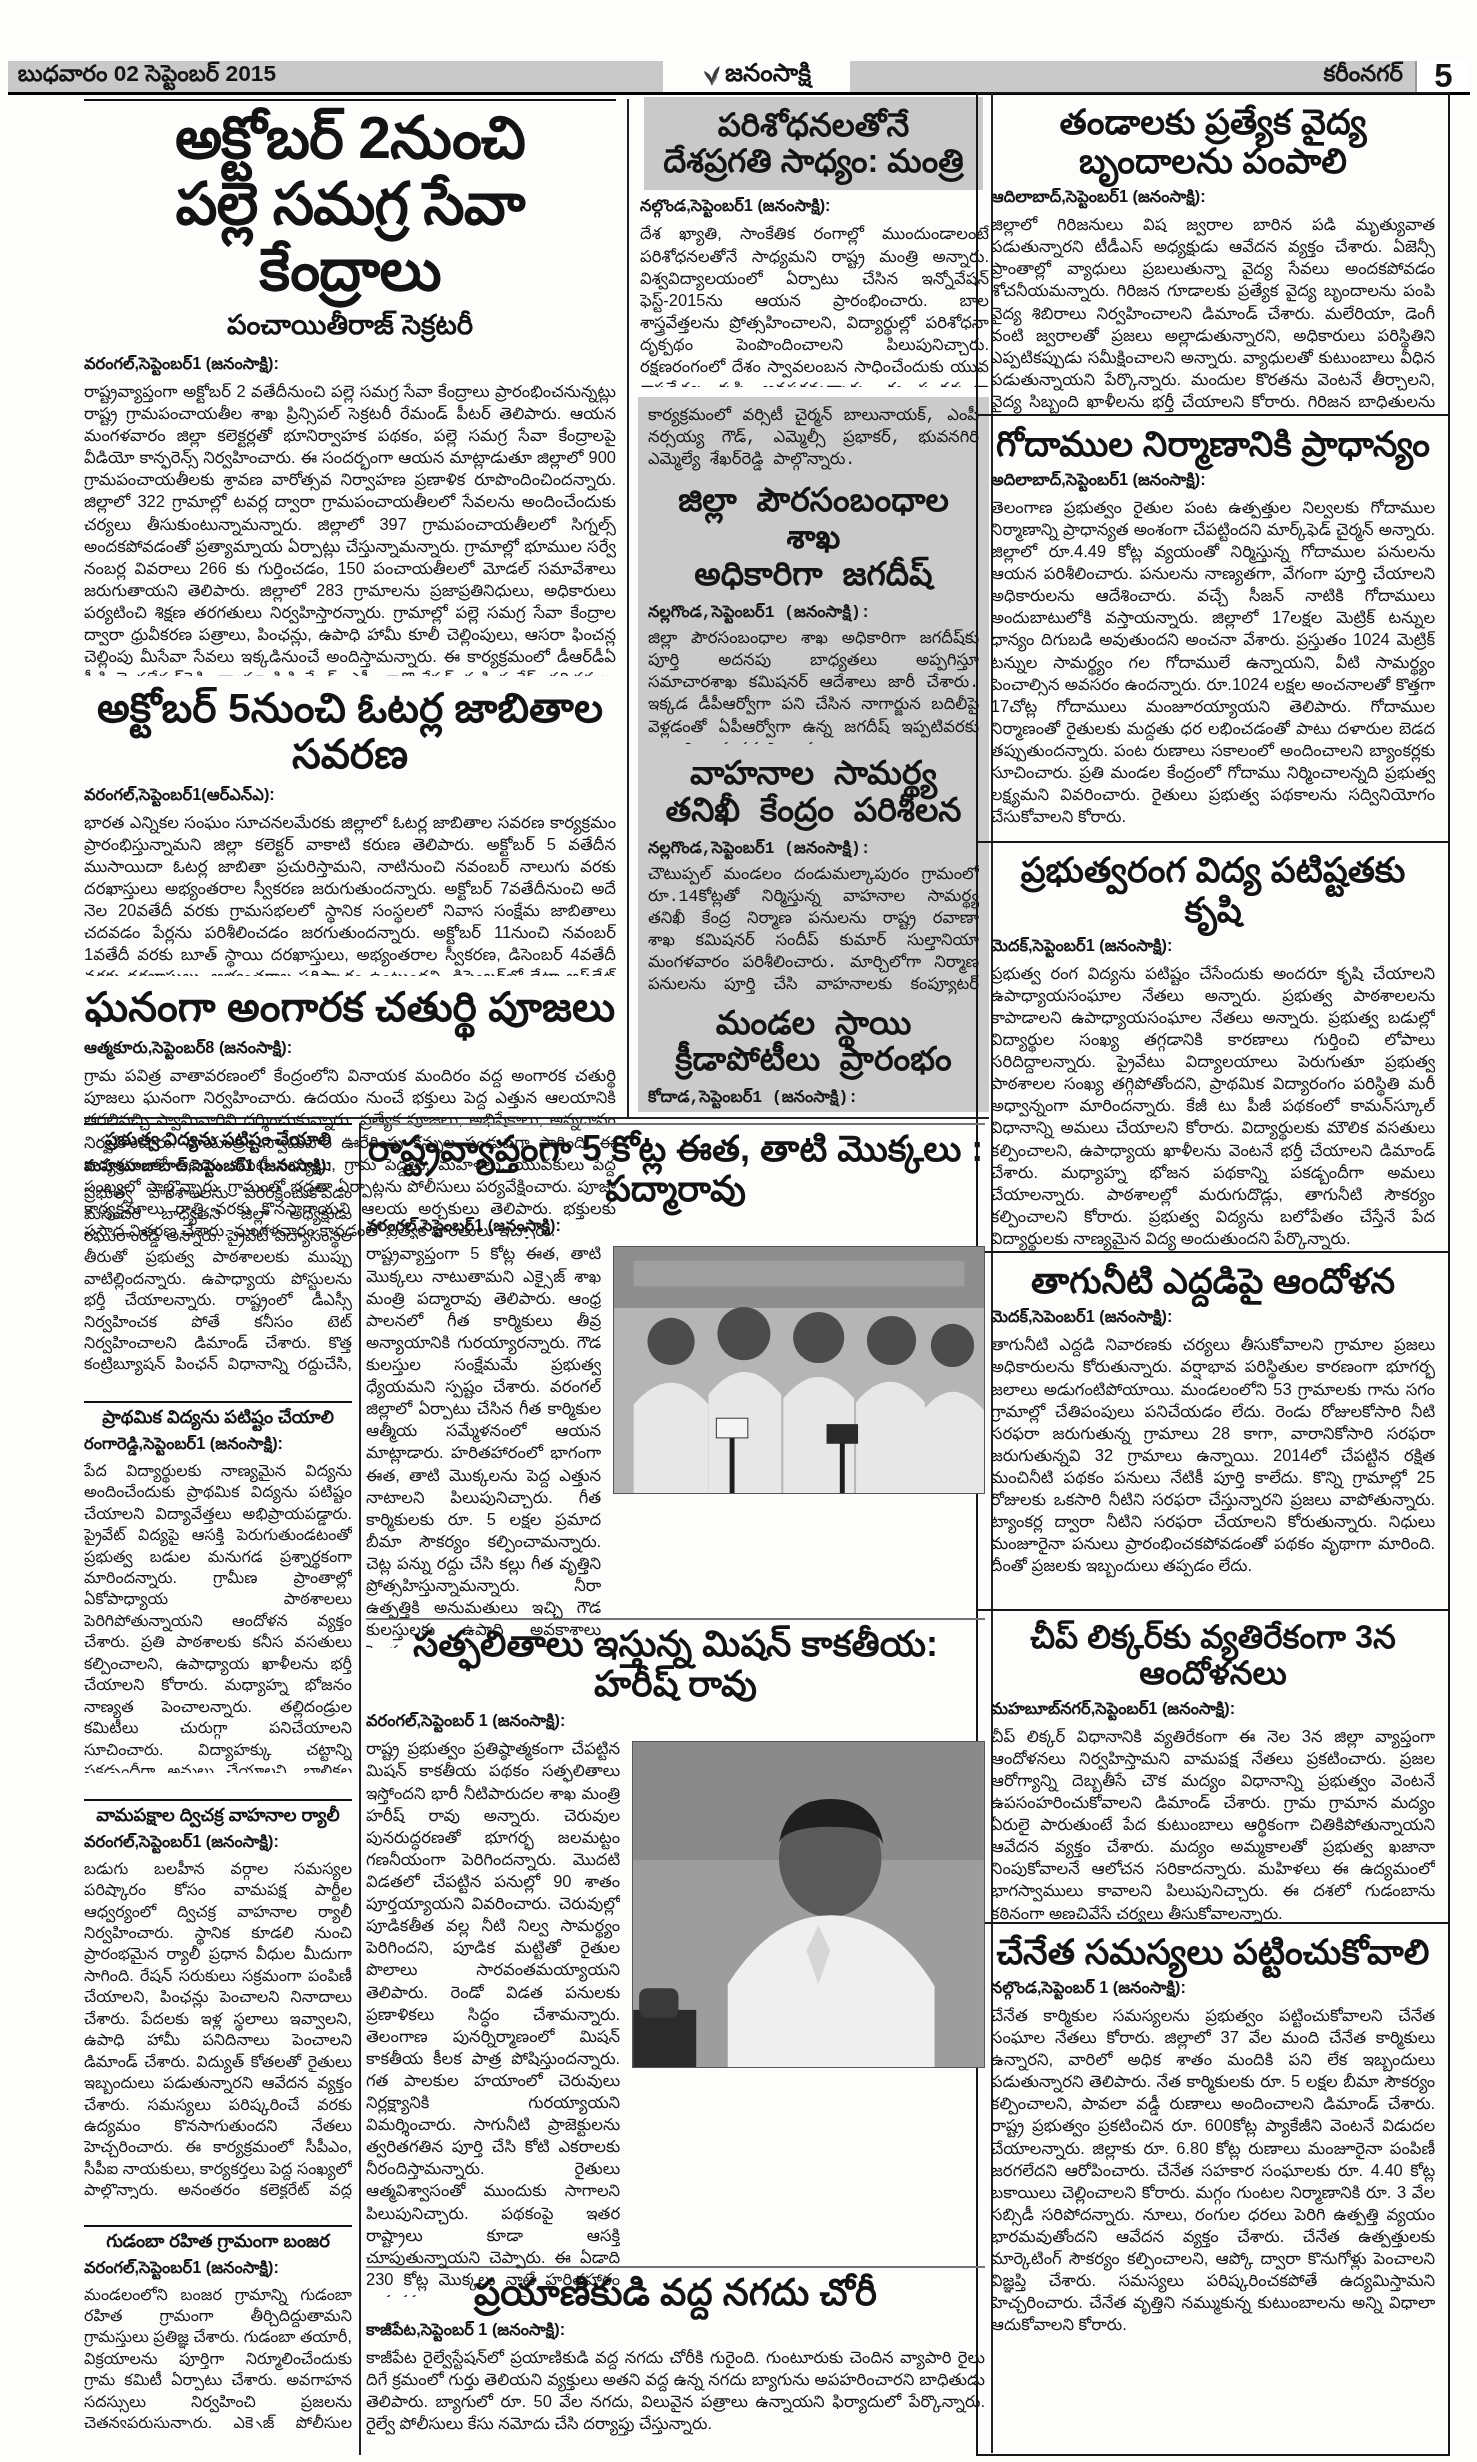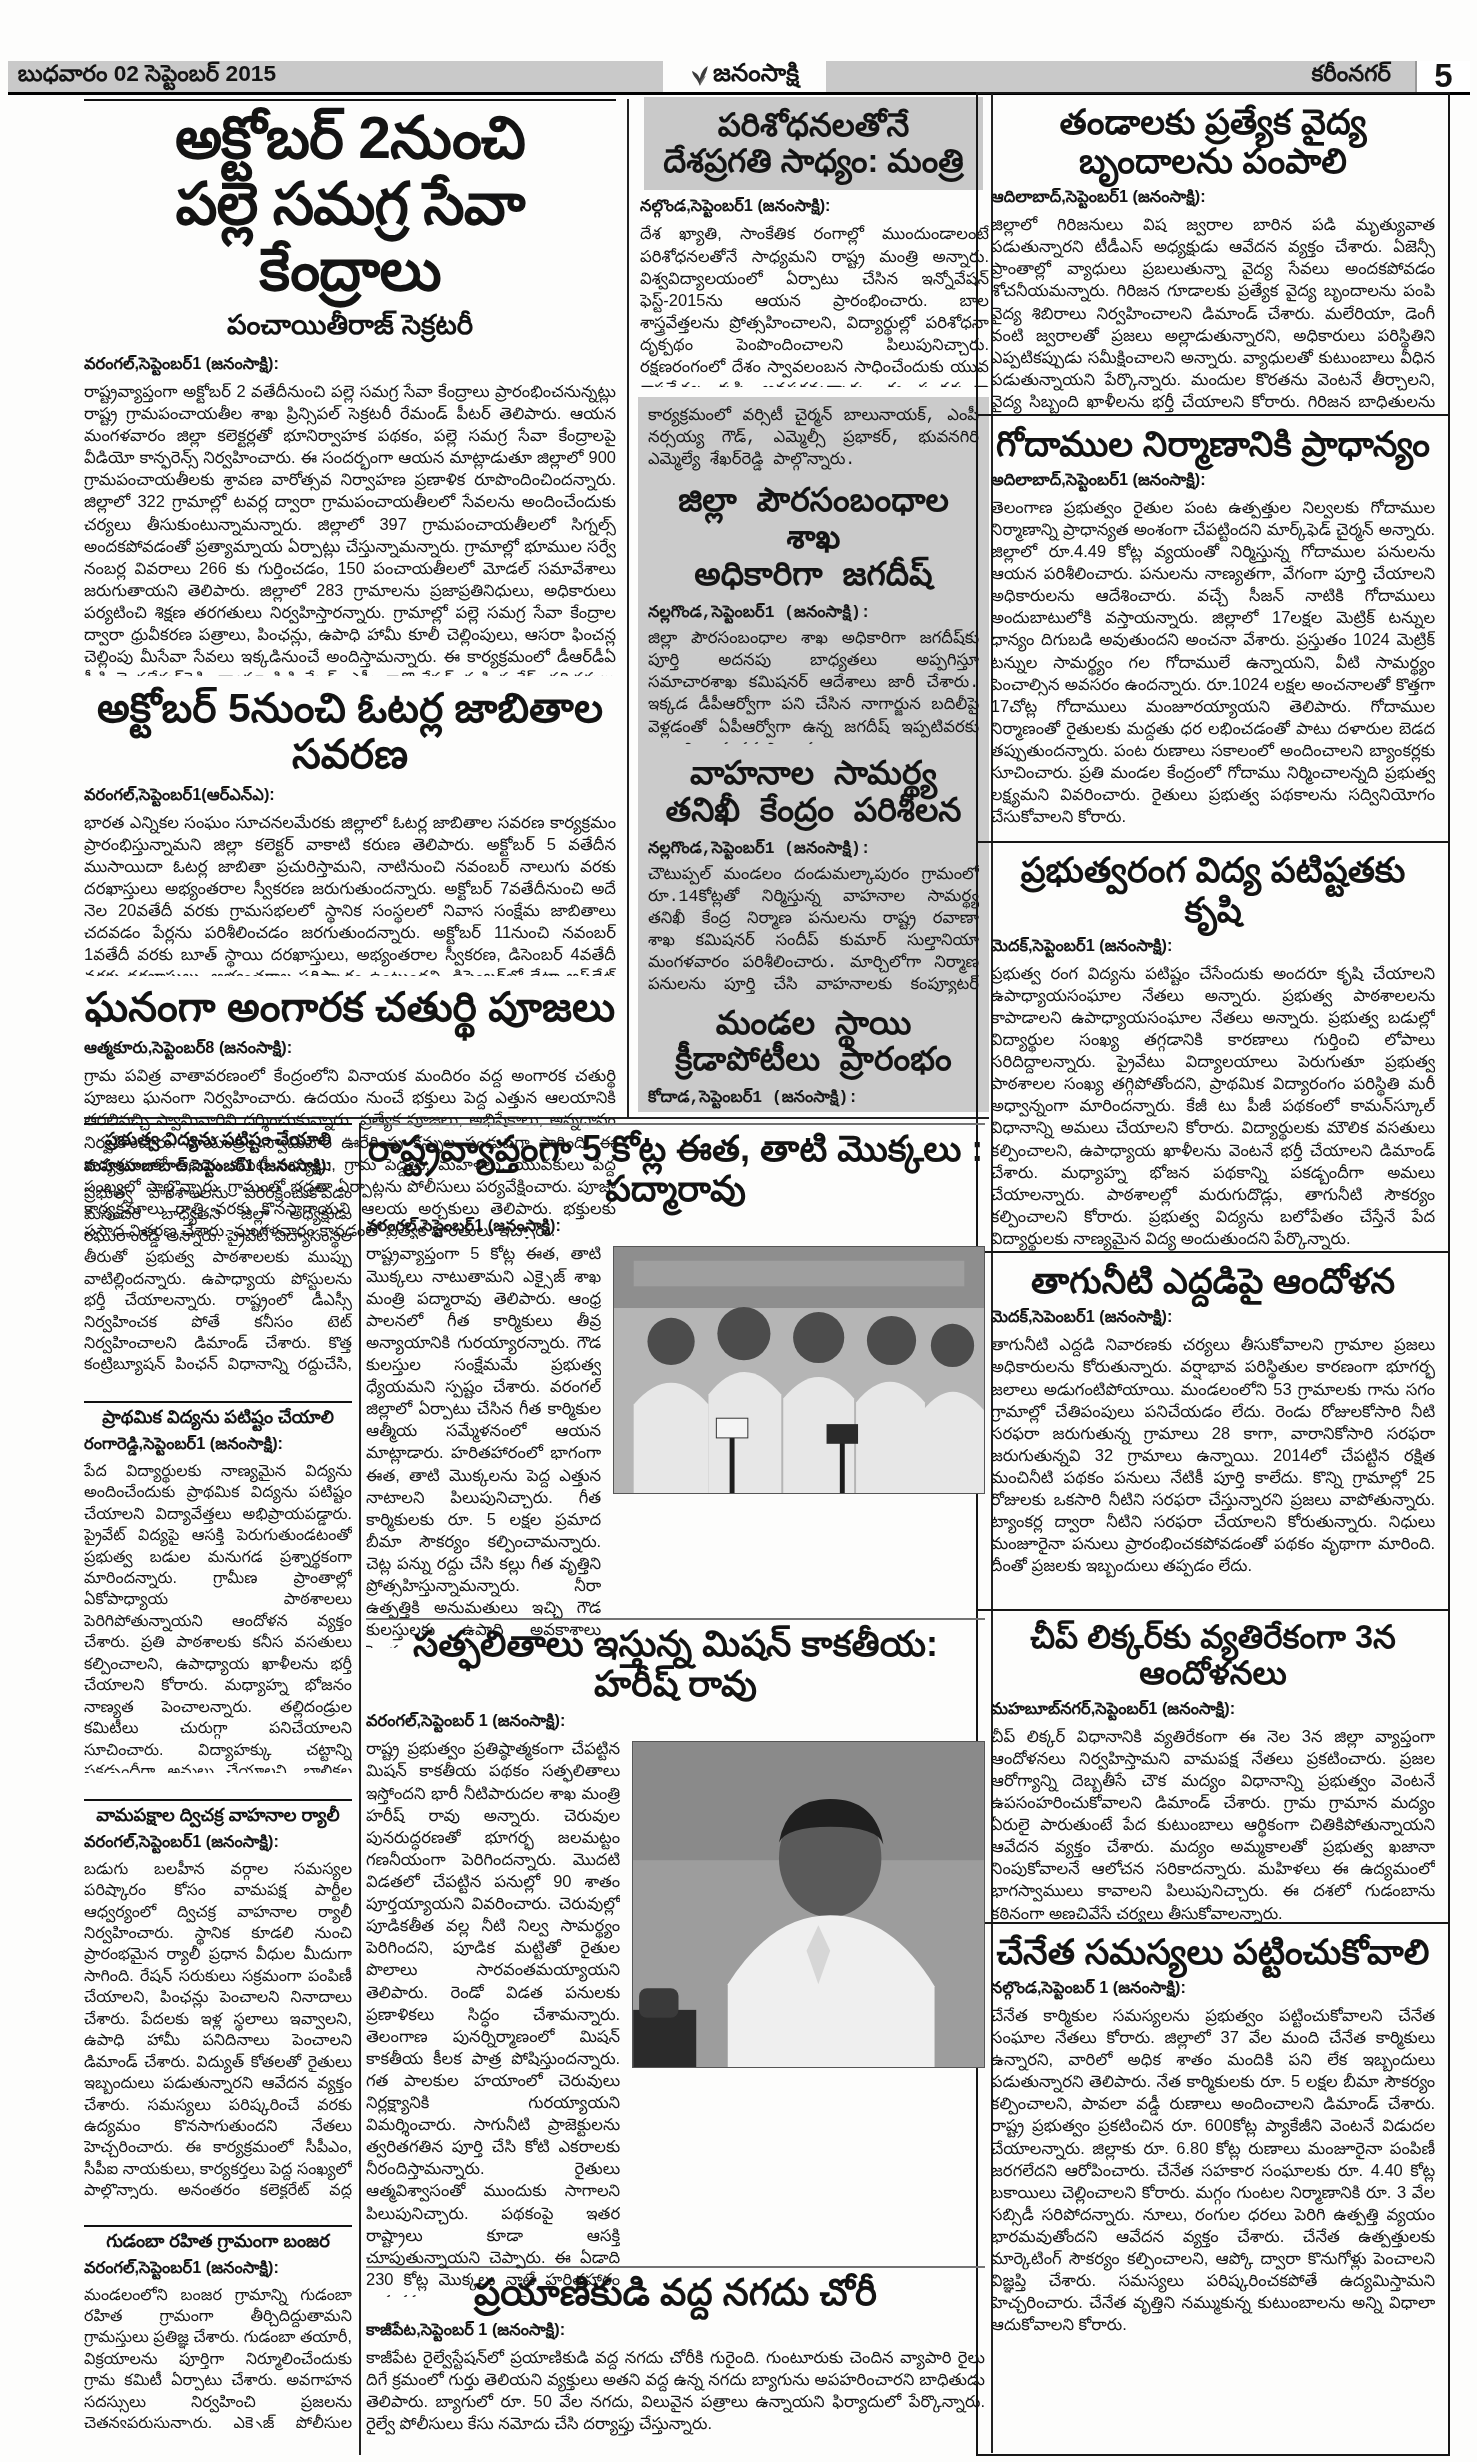--- a/index.html
+++ b/index.html
@@ -2,22 +2,22 @@
 <html lang="te"><head>
 <meta charset="utf-8">
 <style>
   html,body{margin:0;padding:0;background:#e8e8e4;}
   #page{position:relative;width:1478px;height:2463px;background:#fdfdfc;margin:0 auto;
         font-family:"Liberation Sans","DejaVu Sans",sans-serif;color:#141414;overflow:hidden;}
   
   #header{position:absolute;left:7.9px;top:61px;width:1462px;height:30.5px;display:flex;align-items:stretch;border-bottom:3px solid #000;}
   .hbar{background:#c9c9c9;display:flex;align-items:center;}
   #hdate{width:645px;padding-left:9.9px;font-weight:bold;font-size:22.7px;}
-  #hlogo{width:163px;background:#fdfdfc;display:flex;align-items:center;justify-content:center;gap:3.9px;font-weight:bold;font-size:24.6px;}
-  #hright{flex:1;justify-content:flex-end;font-weight:bold;font-size:22.7px;gap:24px;}
+  #hlogo{width:187px;background:#fdfdfc;display:flex;align-items:center;justify-content:center;gap:3.9px;font-weight:bold;font-size:24.6px;}
+  #hright{flex:1;justify-content:flex-end;font-weight:bold;font-size:22.7px;gap:12px;}
   #pagenum{background:#fff;border-left:2px solid #999;height:100%;width:53px;display:flex;align-items:center;justify-content:center;font-size:33px;font-weight:bold;}
   
   .headline{font-weight:bold;line-height:1.12;white-space:pre-line;text-align:center;margin:0;}
   .dateline{font-weight:bold;font-size:16.3px;margin:6.9px 0 3px 0;}
   .body{font-size:16.5px;line-height:1.34;text-align:justify;overflow:hidden;}
   
   .region{position:absolute;}
   #regA{left:84px;top:99px;width:532px;height:1017px;border-top:2px solid #111;padding-top:3.9px;}
   #regB{left:638px;top:97px;width:351px;height:1024px;}
   #regC{left:976px;top:94px;width:474px;height:2361px;}

